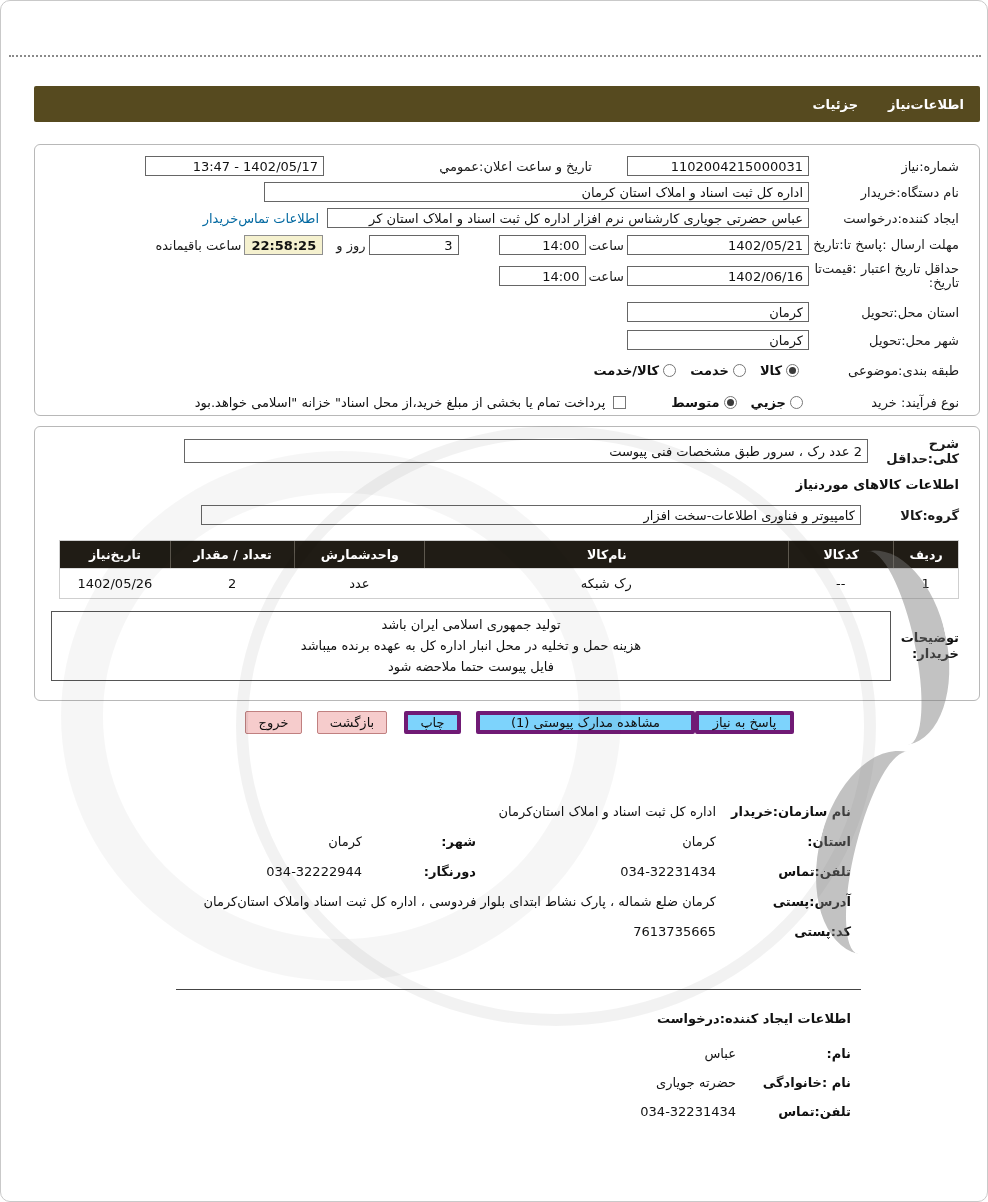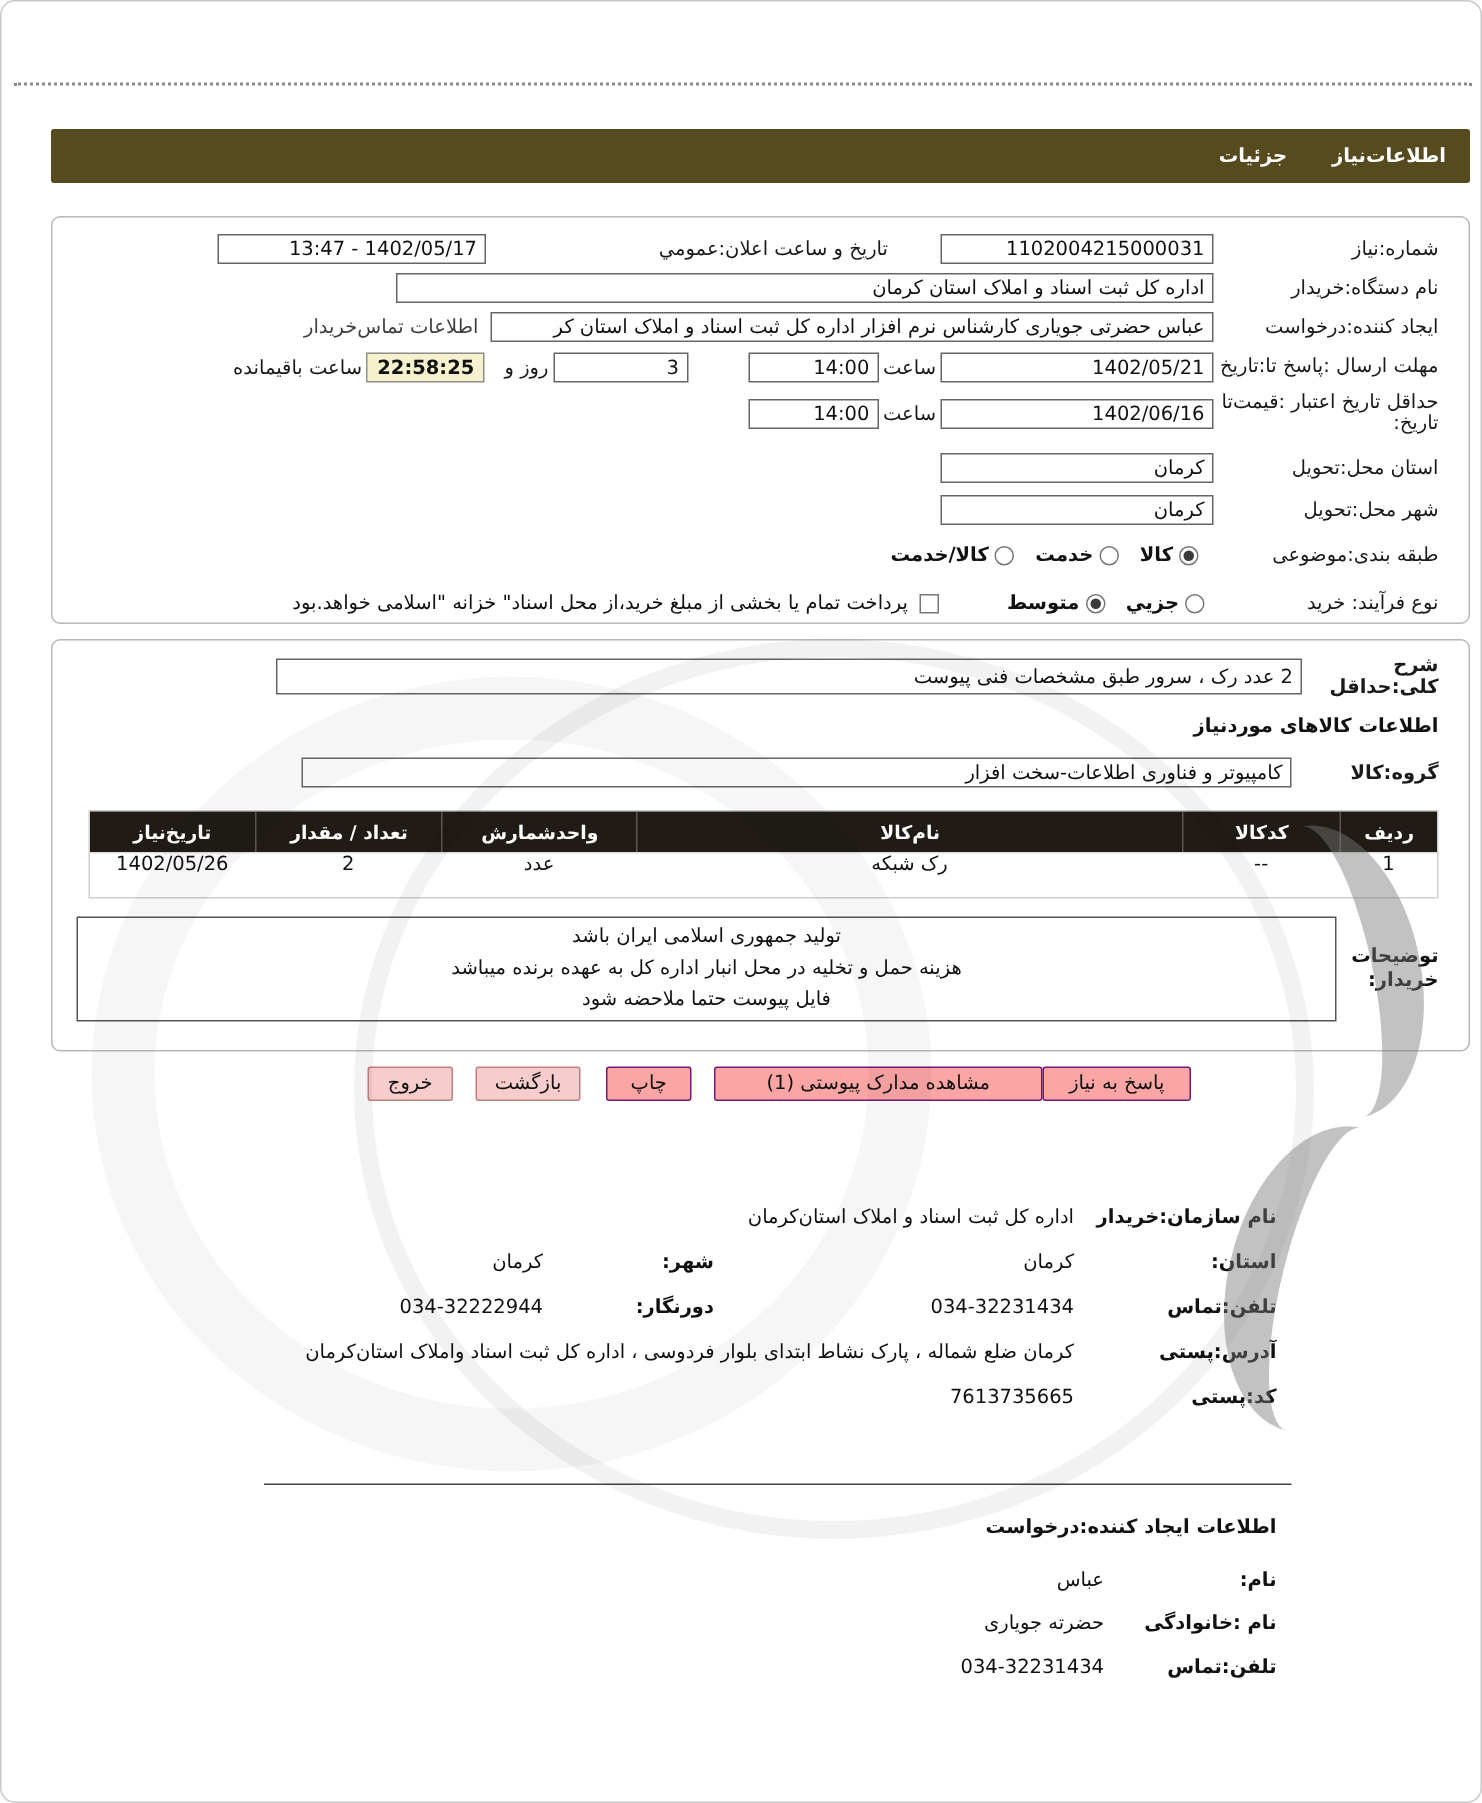--- a/index.html
+++ b/index.html
@@ -38,51 +38,51 @@
   .w182{width:182px}.w179{width:179px}.w545{width:545px}.w482{width:482px}
   .w87{width:87px}.w90{width:90px}.w684{width:684px}.w660{width:660px}
   .mr3{margin-right:3px}.mr6{margin-right:6px}.mr8{margin-right:8px}.mr10{margin-right:10px}
   .mr13{margin-right:13px}.mr14{margin-right:14px}.mr35{margin-right:35px}
   .mr40{margin-right:40px}.mr45{margin-right:45px}.mr83{margin-right:83px}
   .mb5{margin-bottom:5px}.mb6{margin-bottom:6px}.mb8{margin-bottom:8px}.mb10{margin-bottom:10px}
   .h30{height:30px}
 
   .countdown { flex:none; width:79px; height:20px; background:#f5f1cf; border:1px solid #8f8f8f;
                display:flex; align-items:center; justify-content:center; font-weight:bold; }
-  .link { color:#404040; cursor:pointer; }
+  .link { color:#0369a1; cursor:pointer; }
   .two-line { line-height:14px; font-size:13px; }
 
   .radio-item { display:flex; align-items:center; cursor:pointer;font-weight:bold; }
   .radio { width:13px; height:13px; border:1px solid #777; border-radius:50%; background:#fff;
            margin-left:4px; flex:none; }
   .radio.sel::after { content:""; display:block; width:7px; height:7px; margin:2px;
                       border-radius:50%; background:#3a3a3a; }
   .checkbox { width:13px; height:13px; border:1px solid #777; background:#fff; flex:none;
               margin-left:5px; cursor:pointer; }
 
   .section-head { font-weight:bold; margin:14px 0 0 0; }
 
   .gtable { margin-top:14px; width:900px; border:1px solid #cfcfcf; }
   .gt-head { display:flex; background:#201c15; color:#fff; height:27px; font-weight:bold; font-size:12.5px; }
   .gt-head > div { display:flex; align-items:center; justify-content:center; border-left:1px solid #5d584e; }
   .gt-head > div:last-child { border-left:none; }
   .gt-row { display:flex; background:#fff; height:30px; border-top:1px solid #ddd; }
-  .gt-row > div { display:flex; justify-content:center; }
+  .gt-row > div { display:flex; align-items:center; justify-content:center; }
   .c0{width:65px}.c1{width:105px}.c2{width:365px}.c3{width:130px}.c4{width:125px}.c5{width:110px}
 
   .notes-row { display:flex; margin-top:12px; align-items:center; }
   .notes-label { flex:none; width:62px; text-align:right; font-weight:bold; line-height:16px; }
   .notes-box { flex:none; width:840px; height:70px; border:1px solid #555; margin-right:6px;
                text-align:center; line-height:21px; padding-top:2px; }
 
   .btn-row { position:absolute; left:209px; top:710px; width:584px; height:23px;
              display:flex; align-items:center; z-index:2; }
   .btn { height:23px; display:flex; align-items:center; justify-content:center;
          border-radius:2px; font-size:13px; cursor:pointer; flex:none; }
-  .btn-green { background:#fca5a5; border:1px solid #701a75; }
+  .btn-green { background:#7dd3fc; border:4px solid #701a75; }
   .btn-pink  { background:#f6cccc; border:1px solid #c08080; }
   .bw99{width:99px}.bw219{width:219px}.bw57{width:57px}.bw70{width:70px}
   .gm35{}.gm15{margin-right:15px}.gm17{margin-right:17px}
 
   .contact-wrap { position:absolute; left:152px; top:775px; width:708px; z-index:1; }
   .bar2 { height:30px; background:#564a1f; color:#fff; font-weight:bold;
           display:flex; align-items:center; padding:0 14px; font-size:13.5px; }
   .crow { display:flex; align-items:flex-start; padding:0 10px; margin-top:12px; line-height:18px; }
   .crow.first { margin-top:27px; }
   .clabel { flex:none; width:135px; text-align:right; font-weight:bold; }

